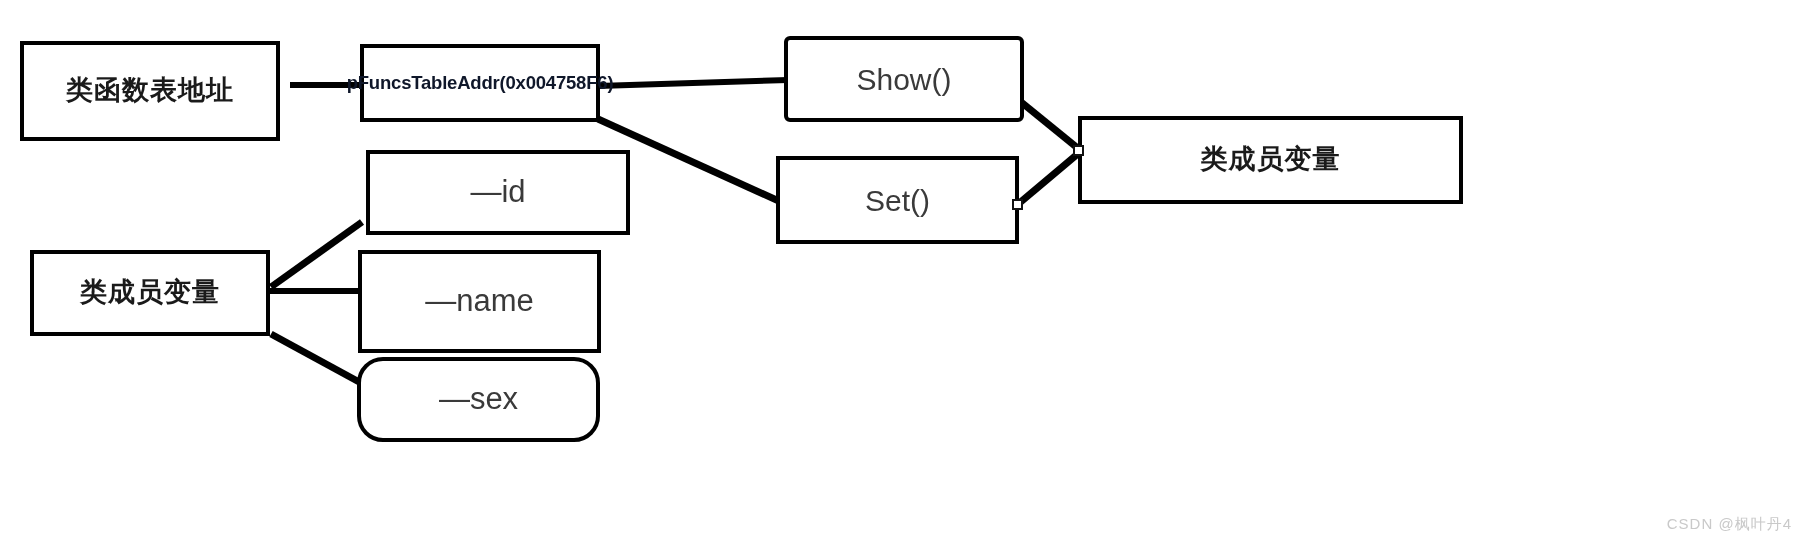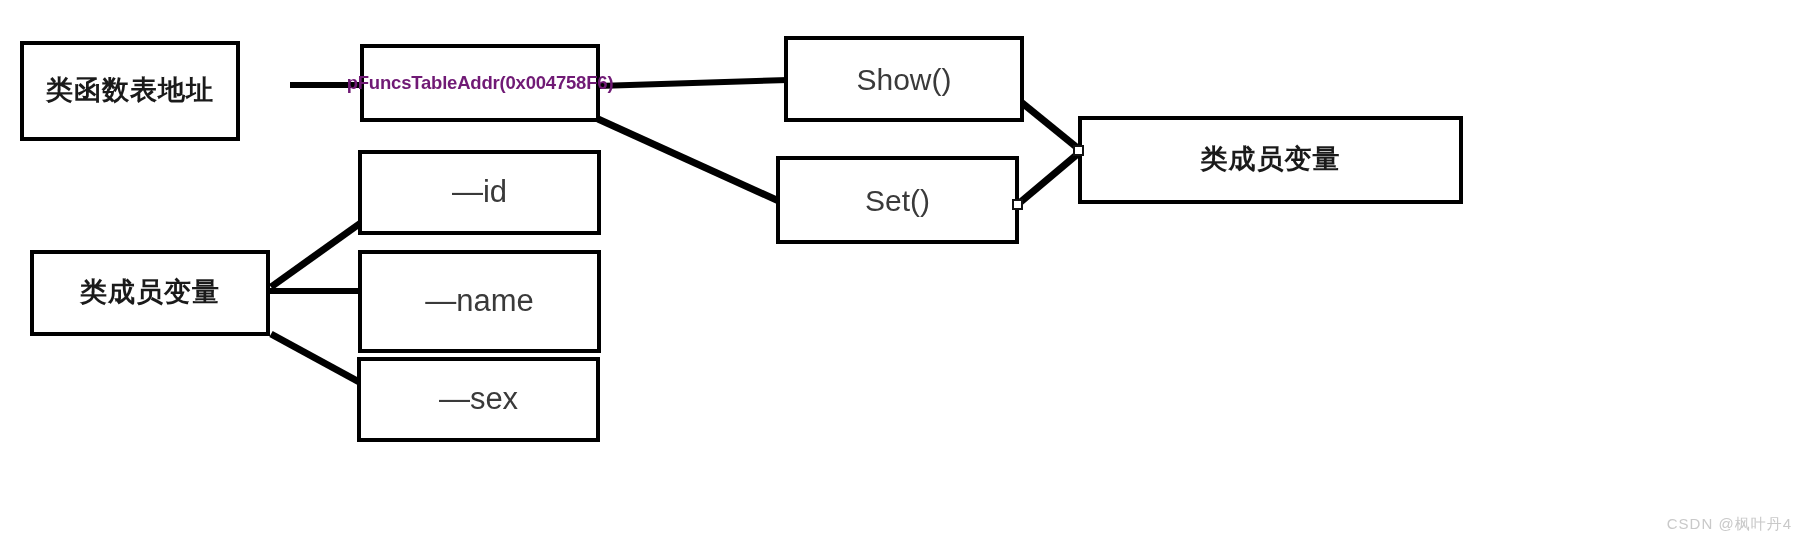--- a/index.html
+++ b/index.html
@@ -45,45 +45,45 @@
   .cjk-bold .label {
     font-weight: bold;
     font-size: 27px;
     color: #1a1a1a;
     letter-spacing: 1px;
   }
   
   .addr .label {
     font-weight: bold;
     font-size: 18.5px;
-    color: #701a75;
+    color: #0f172a;
     letter-spacing: -0.2px;
     text-align: right;
   }
   
   .latin .label {
     font-weight: 400;
     font-size: 30px;
     color: #3a3a3a;
   }
   .member .label {
     font-weight: 400;
     font-size: 31px;
     color: #3a3a3a;
   }
   
-  #node-class-func-table-addr { left: 20px;   top: 41px;  width: 220px; height: 100px; }
+  #node-class-func-table-addr { left: 20px;   top: 41px;  width: 260px; height: 100px; }
   #node-pfuncs-table-addr     { left: 360px;  top: 44px;  width: 240px; height: 78px;  }
-  #node-show                  { left: 784px;  top: 36px;  width: 240px; height: 86px;  }
+  #node-show                  { left: 784px;  top: 36px;  width: 240px; height: 86px; border-radius: 6px;  }
   #node-set                   { left: 776px;  top: 156px; width: 243px; height: 88px;  }
   #node-class-member-funcs    { left: 1078px; top: 116px; width: 385px; height: 88px;  }
   #node-class-member-vars     { left: 30px;   top: 250px; width: 240px; height: 86px;  }
-  #node-member-id             { left: 358px;  top: 150px; width: 243px; height: 85px;  }
+  #node-member-id             { left: 366px;  top: 150px; width: 264px; height: 85px;  }
   #node-member-name           { left: 358px;  top: 250px; width: 243px; height: 103px;  }
-  #node-member-sex            { left: 357px;  top: 357px; width: 243px; height: 85px;  }
+  #node-member-sex            { left: 357px;  top: 357px; width: 243px; height: 85px; border-radius: 26px;  }
   
   .handle {
     position: absolute;
     width: 11px;
     height: 11px;
     background: #ffffff;
     border: 2px solid #111111;
     box-sizing: border-box;
     z-index: 3;
   }

